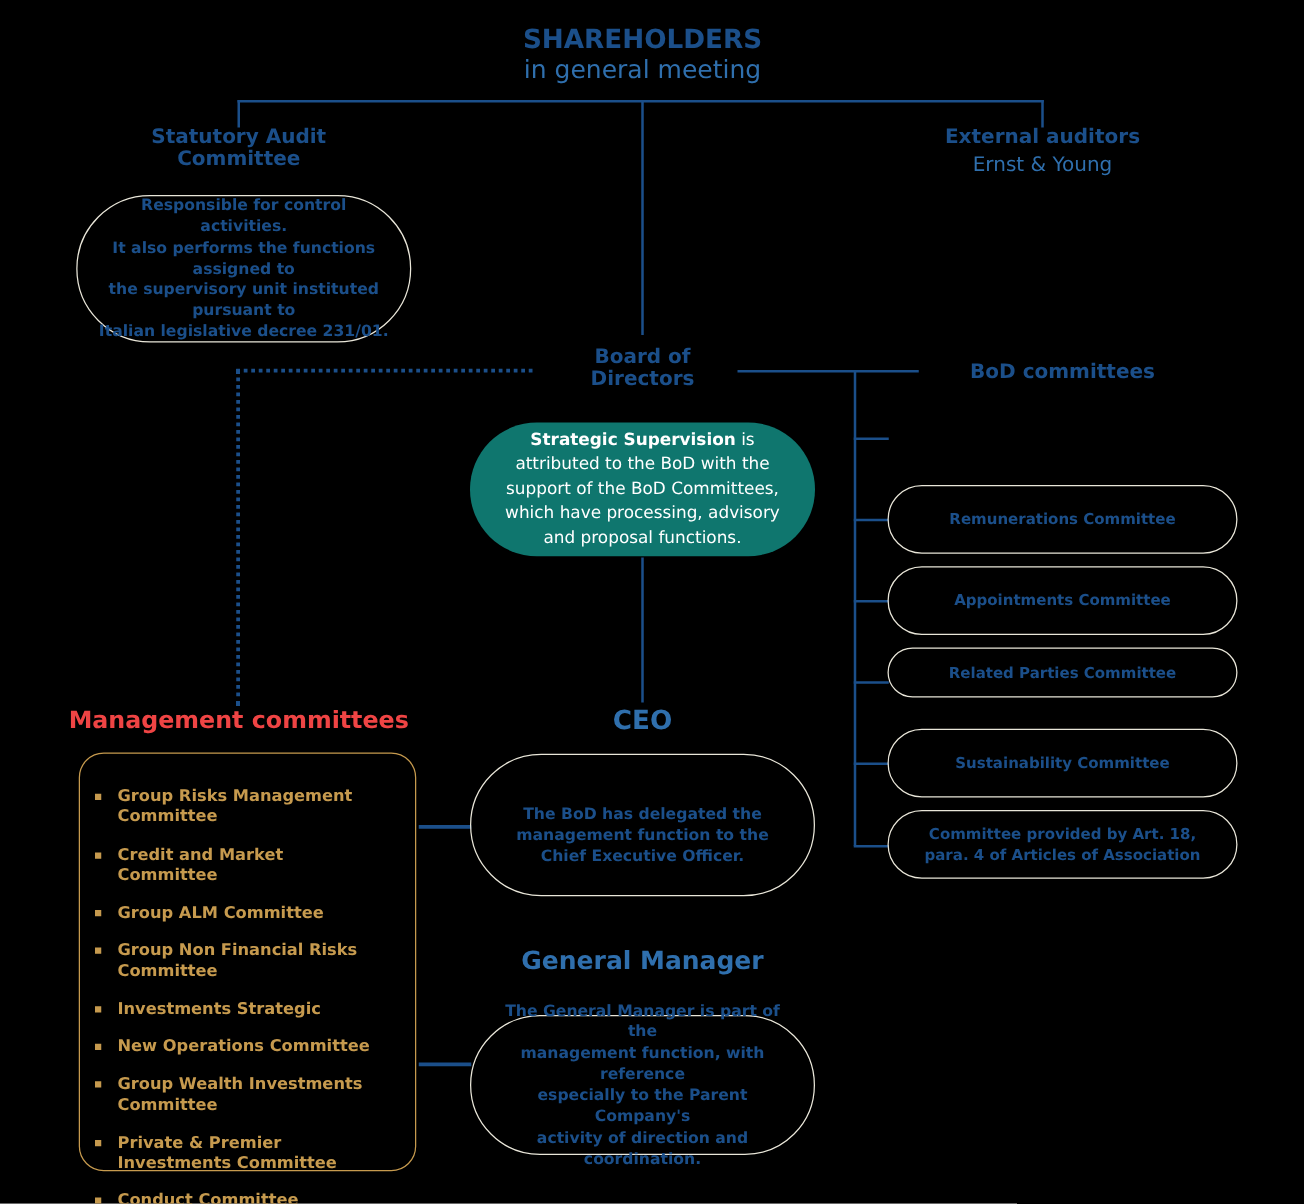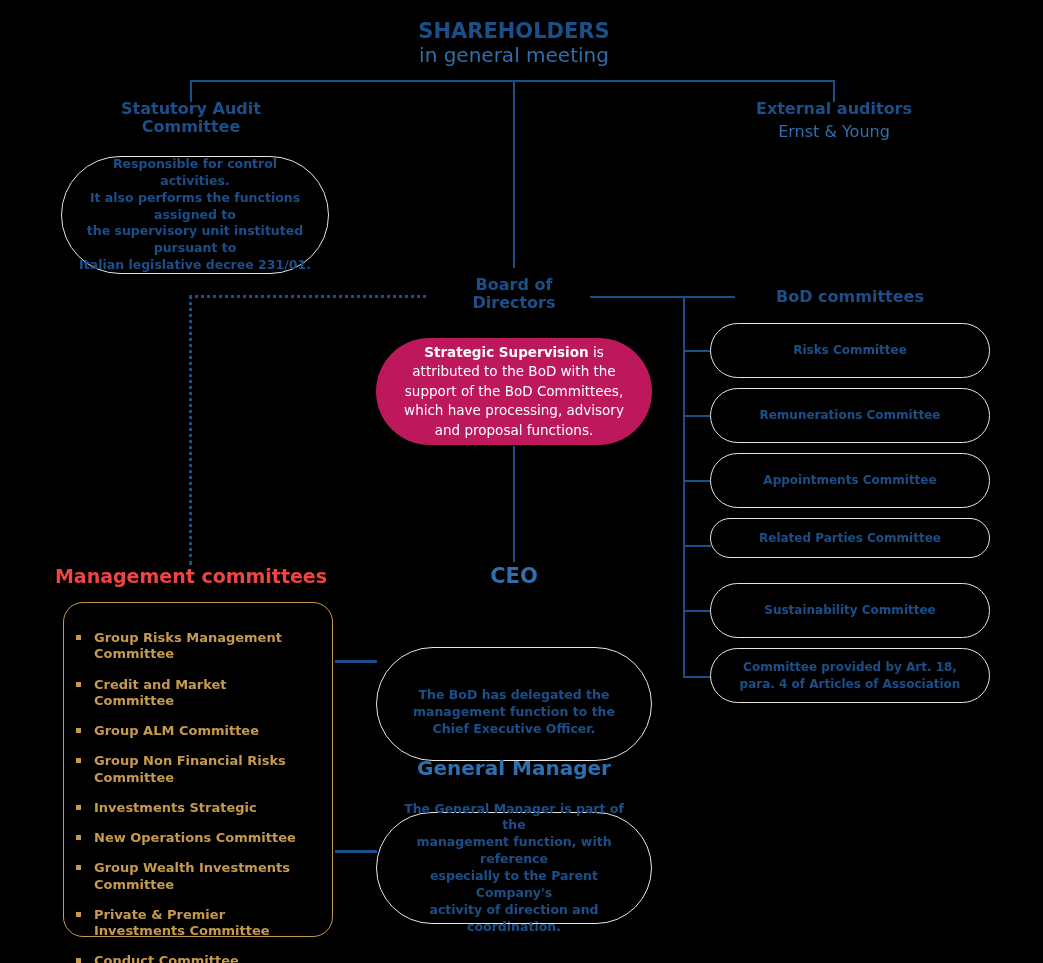--- a/index.html
+++ b/index.html
@@ -43,21 +43,21 @@
   }
   .pill-outline {
     border: 1.6px solid #e9e6d9;
     color: #1b4f8a;
     font-weight: bold;
     font-size: 12.5px;
     line-height: 1.35;
     white-space: pre-line;
   }
   .pill-solid {
-    background: #be185d;
+    background: #0f766e;
     color: #ffffff;
     font-size: 13.5px;
     line-height: 1.45;
     font-weight: normal;
     border-radius: 70px;
     justify-content: flex-end;
   }
   .pill-solid b { font-weight: bold; }
   .pill-committee {
     font-size: 12px;
@@ -158,21 +158,20 @@
   <div class="pill pill-solid" style="left:376px; top:338px; width:276px; height:107px; padding:0 22px;">
     <div>
       <b>Strategic Supervision</b><span> is attributed to the BoD with the support of the BoD Committees, which have processing, advisory and proposal functions.</span>
     </div>
   </div>
 
   <div class="line line-v" style="left:513px; top:446px; width:2px; height:116px;"></div>
 
   <div class="title" style="left:718px; top:288px; width:264px;">BoD committees</div>
 
-  <div class="pill pill-outline pill-committee" style="left:710px; top:323px; width:280px; height:55px; padding:0 14px;">Risks Committee</div>
   <div class="pill pill-outline pill-committee" style="left:710px; top:388px; width:280px; height:55px; padding:0 14px;">Remunerations Committee</div>
   <div class="pill pill-outline pill-committee" style="left:710px; top:453px; width:280px; height:55px; padding:0 14px;">Appointments Committee</div>
   <div class="pill pill-outline pill-committee" style="left:710px; top:518px; width:280px; height:40px; padding:0 14px;">Related Parties Committee</div>
   <div class="pill pill-outline pill-committee" style="left:710px; top:583px; width:280px; height:55px; padding:0 14px;">Sustainability Committee</div>
   <div class="pill pill-outline pill-committee" style="left:710px; top:648px; width:280px; height:55px; padding:0 14px;">Committee provided by Art. 18,
 para. 4 of Articles of Association</div>
 
   <div class="title title-gold" style="left:48px; top:566px; width:286px; font-size:19px;">Management committees</div>
 
   <div class="mgmt-box" style="left:63px; top:602px; width:270px; height:335px;"></div>
@@ -186,21 +185,21 @@
     <li>New Operations Committee</li>
     <li>Group Wealth Investments Committee</li>
     <li>Private &amp; Premier Investments Committee</li>
     <li>Conduct Committee</li>
   </ul>
 
   <div class="line line-thick" style="left:335px; top:660px; width:42px;"></div>
   <div class="line line-thick" style="left:335px; top:850px; width:42px;"></div>
 
   <div class="title title-light" style="left:434px; top:565px; width:160px; font-size:21px;">CEO</div>
-  <div class="pill pill-outline" style="left:376px; top:603px; width:276px; height:114px; padding:0 20px;margin-top:44px;">
+  <div class="pill pill-outline" style="left:376px; top:603px; width:276px; height:114px; padding:0 20px;">
     <div>
       <span>The BoD has delegated the </span><b>management function</b><span style="white-space:pre-line;"> to the
 Chief Executive Officer.</span>
     </div>
   </div>
 
   <div class="title title-light" style="left:414px; top:757px; width:200px; font-size:20px;">General Manager</div>
   <div class="pill pill-outline" style="left:376px; top:812px; width:276px; height:112px; padding:12px 18px;">The General Manager is part of the
 management function, with reference
 especially to the Parent Company's

